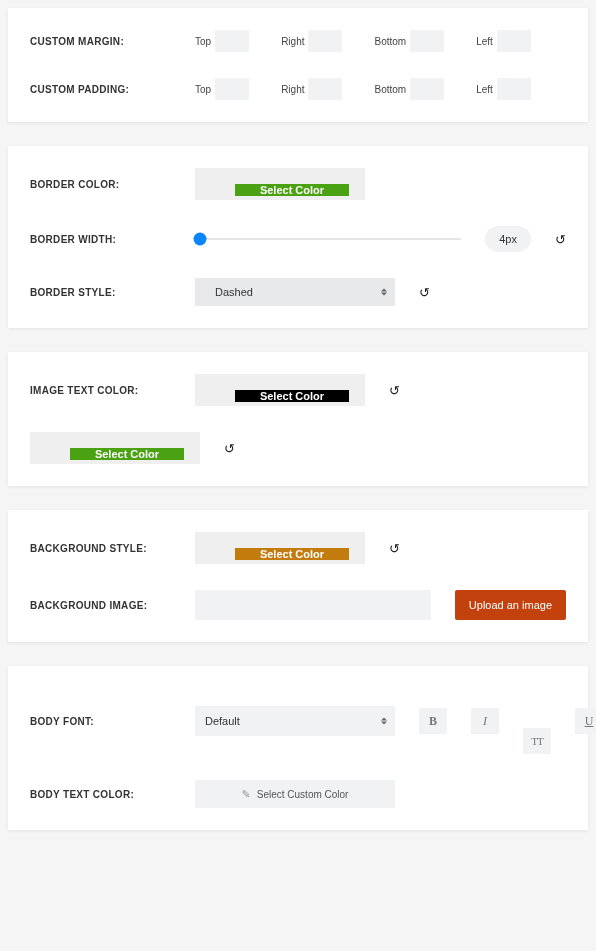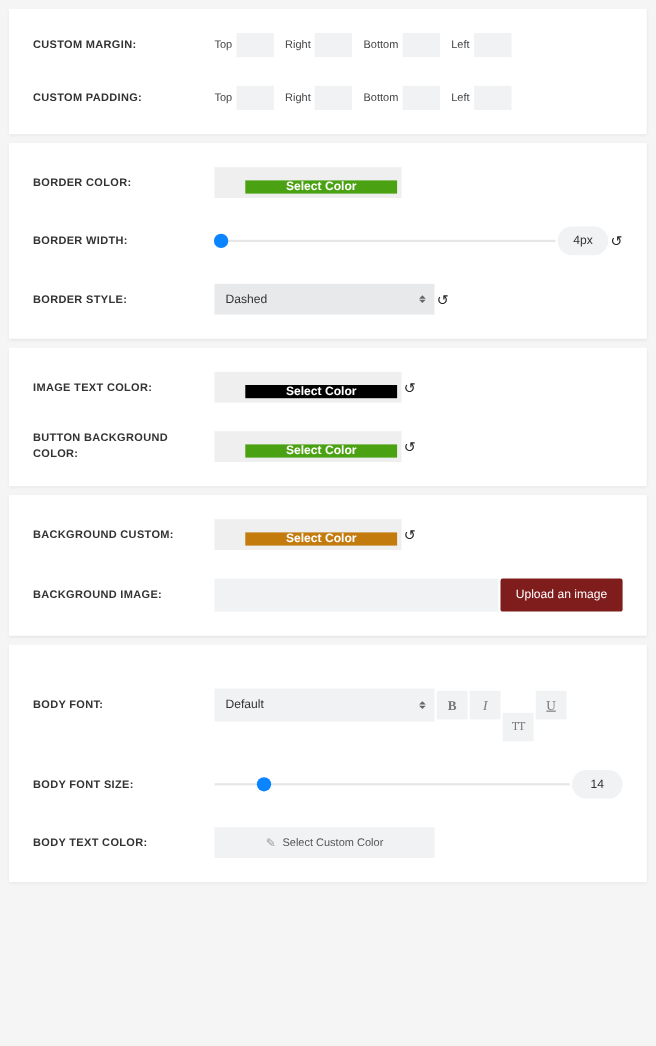--- a/index.html
+++ b/index.html
@@ -4,21 +4,21 @@
   <style>
     * { margin: 0; padding: 0; box-sizing: border-box; }
     body {
       font-family: -apple-system, BlinkMacSystemFont, "Segoe UI", Helvetica, Arial, sans-serif;
       background: #f5f5f5;
       width: 596px;
       padding: 8px;
     }
     .panel {
       background: #fff;
-      margin-bottom: 8px;
+      margin-bottom: 24px;
       padding: 22px 22px;
       box-shadow: 0 1px 3px rgba(0,0,0,0.08);
     }
     .panel:last-child { margin-bottom: 0; }
     .row {
       display: flex;
       align-items: center;
       margin-bottom: 26px;
     }
     .row:last-child { margin-bottom: 0; }
@@ -27,37 +27,37 @@
       font-size: 10px;
       font-weight: 600;
       color: #333;
       letter-spacing: 0.3px;
       flex-shrink: 0;
     }
     .controls {
       flex: 1;
       display: flex;
       align-items: center;
-      gap: 2px;
+      gap: 24px;
     }
     
     .spacing-group { display: flex; align-items: center; gap: 4px; margin-right: 8px; }
     .dir-label { font-size: 10px; color: #444; }
     .small-input {
       width: 34px; height: 22px;
       background: #f1f2f4; border: none;
       font-size: 10px;
     }
     
     .color-btn {
       display: flex;
-      align-items: flex-end;
+      align-items: flex-start;
       width: 170px; height: 28px;
       cursor: pointer;
-      border: none; padding: 4px;
+      border: none; padding: 16px;
       font-family: inherit;
     }
     .swatch { width: 24px; }
     .color-main {
       flex: 1;
       display: flex; align-items: center; justify-content: center;
       color: #fff; font-size: 11px; font-weight: 600;
     }
     .color-btn.green .swatch { background: #6fd622; }
     .color-btn.green .color-main { background: #4aa111; }
@@ -80,39 +80,39 @@
       background: #f1f2f4;
       display: flex; align-items: center; justify-content: center;
       font-size: 11px; color: #333; border-radius: 13px;
     }
     
     .select {
       position: relative;
       width: 200px; height: 28px;
       background: #e8e9eb;
       display: flex; align-items: center;
-      padding: 0 10px;
+      padding: 0 20px;
       font-size: 11px; color: #333;
       cursor: pointer;
     }
     .select-caret {
       position: absolute; right: 8px; top: 50%; transform: translateY(-50%);
       display: flex; flex-direction: column; gap: 1px;
     }
     .caret { width: 0; height: 0; border-left: 3px solid transparent; border-right: 3px solid transparent; }
     .caret.up { border-bottom: 3px solid #666; }
     .caret.down { border-top: 3px solid #666; }
     .reset-icon { cursor: pointer; font-size: 13px; color: #222; user-select: none; }
     
     .file-field {
       flex: 1; height: 30px; background: #f1f2f4;
     }
     .upload-btn {
       height: 30px; padding: 0 14px;
-      background: #7f1d1d; color: #fff;
+      background: #c2410c; color: #fff;
       border: none; font-size: 11px; cursor: pointer;
       border-radius: 2px;
     }
     
     .font-select {
       width: 200px; height: 30px;
       background: #f1f2f4; display: flex; align-items: center;
       padding: 0 10px; font-size: 11px; color: #333; position: relative;
       cursor: pointer;
     }
@@ -226,34 +226,33 @@
     <div class="label">IMAGE TEXT COLOR:</div>
     <div class="controls">
       <button class="color-btn black">
         <span class="swatch"></span>
         <span class="color-main">Select Color</span>
       </button>
       <span class="reset-icon">↺</span>
     </div>
   </div>
   <div class="row">
-    <div class="label" style="line-height:1.4">BUTTON BACKGROUND COLOR:</div>
     <div class="controls">
       <button class="color-btn green">
         <span class="swatch"></span>
         <span class="color-main">Select Color</span>
       </button>
       <span class="reset-icon">↺</span>
     </div>
   </div>
 </div>
 
 <div class="panel">
   <div class="row">
-    <div class="label">BACKGROUND CUSTOM:</div>
+    <div class="label">BACKGROUND STYLE:</div>
     <div class="controls">
       <button class="color-btn orange">
         <span class="swatch"></span>
         <span class="color-main">Select Color</span>
       </button>
       <span class="reset-icon">↺</span>
     </div>
   </div>
   <div class="row">
     <div class="label">BACKGROUND IMAGE:</div>
@@ -275,29 +274,20 @@
             <span class="caret down"></span>
           </span>
       </div>
       <div class="font-style-btn bold">B</div>
       <div class="font-style-btn italic">I</div>
       <div class="font-style-btn smallcaps">TT</div>
       <div class="font-style-btn underline">U</div>
     </div>
   </div>
   <div class="row">
-    <div class="label">BODY FONT SIZE:</div>
-    <div class="controls">
-      <div class="slider-track">
-        <div class="slider-thumb" style="left:14%"></div>
-      </div>
-      <div class="value-box">14</div>
-    </div>
-  </div>
-  <div class="row">
     <div class="label">BODY TEXT COLOR:</div>
     <div class="controls">
       <button class="custom-color-btn">
         <span class="eyedrop-icon">✎</span>
         <span>Select Custom Color</span>
       </button>
     </div>
   </div>
 </div>
 

